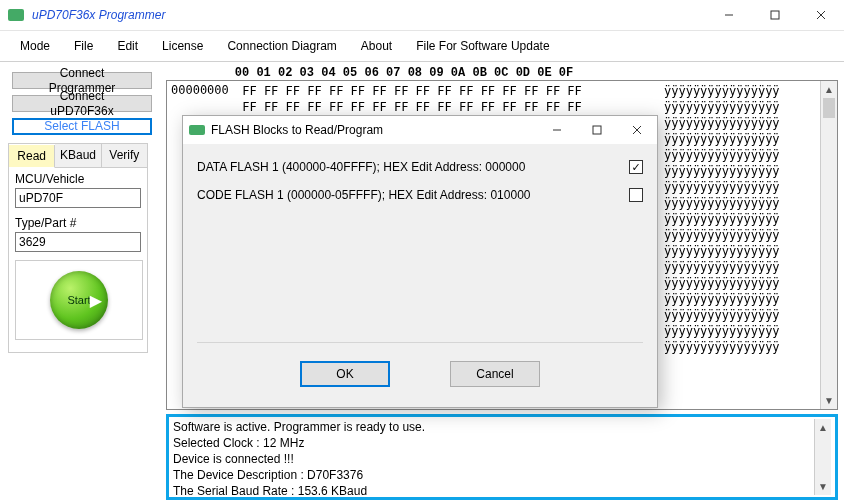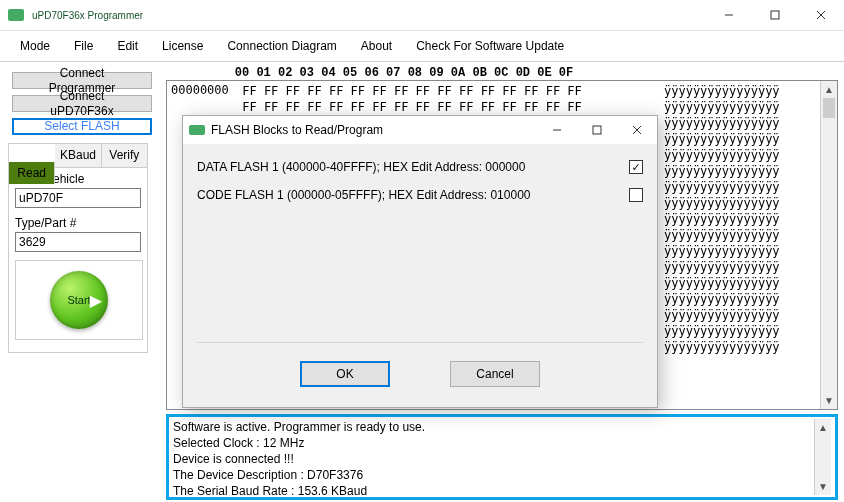--- a/index.html
+++ b/index.html
@@ -1,38 +1,38 @@
 <!DOCTYPE html>
 <html><head>
 <meta charset="utf-8">
 <style>
 * { box-sizing: border-box; margin: 0; padding: 0; }
 body { font-family: "Segoe UI", Tahoma, sans-serif; font-size: 12px; background: #fff; width: 844px; height: 502px; overflow: hidden; }
 
 
 .titlebar { display: flex; align-items: center; height: 30px; padding: 0 0 0 8px; background: #fff; }
 .titlebar .icon { width: 16px; height: 12px; background: #4a6; border-radius: 2px; margin-right: 8px; display:inline-block; }
-.titlebar .title { color: #14532d; font-size: 10px; flex: 1; }
+.titlebar .title { color: #1d4ed8; font-size: 12px; flex: 1; font-style: italic; }
 .winbtns { display: flex; }
 .winbtn { width: 46px; height: 30px; display:flex; align-items:center; justify-content:center; color:#333; }
 
 
 .menubar { display:flex; gap: 0; padding: 4px 8px; border-top:1px solid #e5e5e5; border-bottom:1px solid #d0d0d0; background:#fff; }
 .menuitem { padding: 4px 12px; color:#000; }
 
 
 .main { display:flex; height: calc(502px - 30px - 28px); }
 .sidebar { width: 164px; padding: 6px 8px; border-right: none; }
 .sidebtn { width: 140px; height: 17px; margin: 4px auto 6px; border:1px solid #adadad; background:#e1e1e1; display:flex; align-items:center; justify-content:center; font-size:12px; text-align:center; line-height:1.2; }
 .sidebtn.selected { border:2px solid #0078d7; background:#fff; color:#3b82f6; }
 
 .tabs { display:flex; border:1px solid #ccc; border-bottom:none; width:140px; margin-top:8px; }
 .tab { flex:1; padding:4px 0; text-align:center; border-right:1px solid #ccc; background:#f0f0f0; font-size:12px; }
 .tab:last-child { border-right:none; }
-.tab.active { background:#4d7c0f; border-bottom:1px solid #fff; position:relative; top:18px; }
+.tab.active { background:#fef9c3; border-bottom:1px solid #fff; position:relative; top:1px; }
 .tabpanel { border:1px solid #ccc; width:140px; padding:0 6px 12px; }
 .fieldlabel { font-size:12px; margin-top:4px; }
 .textfield { width:100%; border:1px solid #7a7a7a; padding:2px 3px; font-size:12px; margin-top:2px; }
 
 .startwrap { border:1px solid #ccc; width:128px; height:80px; margin: 8px 0 0 0; display:flex; align-items:center; justify-content:center; }
 .startbtn { width:58px; height:58px; border-radius:50%; background: radial-gradient(circle at 35% 30%, #baf26a, #5fc41f 55%, #2e7d0e); box-shadow: inset 0 0 6px rgba(0,0,0,.3), 0 2px 4px rgba(0,0,0,.3); display:flex; align-items:center; justify-content:center; color:#04350a; font-size:11px; position:relative; }
 .startbtn .arrow { position:absolute; right:6px; top:50%; transform:translateY(-50%); color:#fff; font-size:16px; }
 
 
 .content { flex:1; display:flex; flex-direction:column; padding: 4px 6px 6px 2px; position:relative; }
@@ -95,21 +95,21 @@
   </div>
 </div>
 
 <div class="menubar">
   <div class="menuitem">Mode</div>
   <div class="menuitem">File</div>
   <div class="menuitem">Edit</div>
   <div class="menuitem">License</div>
   <div class="menuitem">Connection Diagram</div>
   <div class="menuitem">About</div>
-  <div class="menuitem">Check For Software Update</div>
+  <div class="menuitem">File For Software Update</div>
 </div>
 
 <div class="main">
 
   <div class="sidebar">
     <div class="sidebtn" style="white-space:pre-line">Connect
 Programmer</div>
     <div class="sidebtn" style="white-space:pre-line">Connect
 uPD70F36x</div>
     <div class="sidebtn selected">Select FLASH</div>

